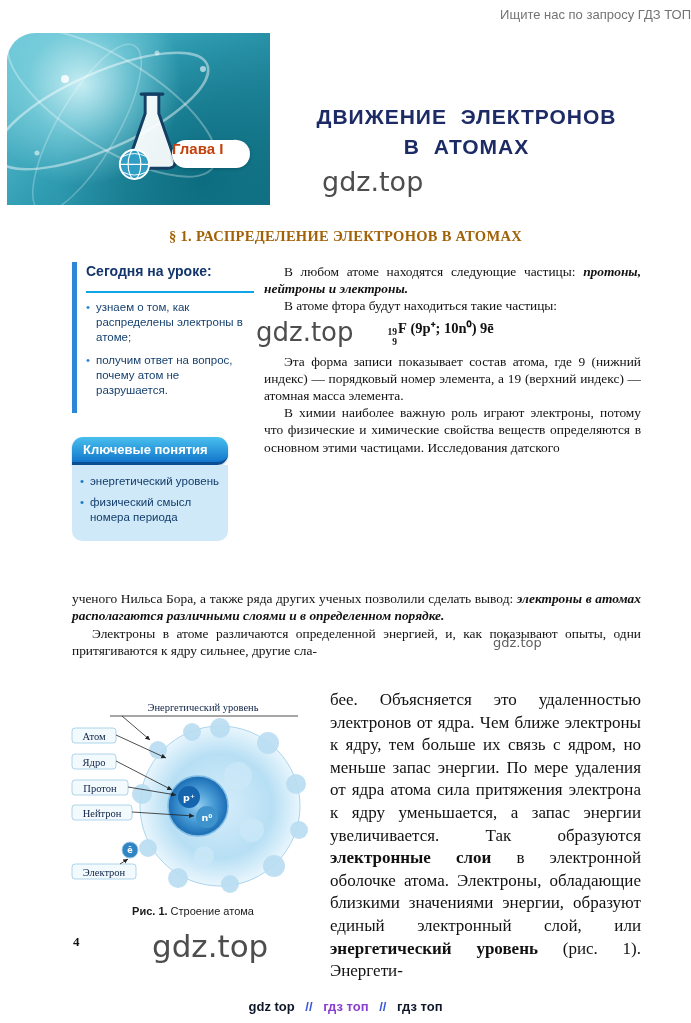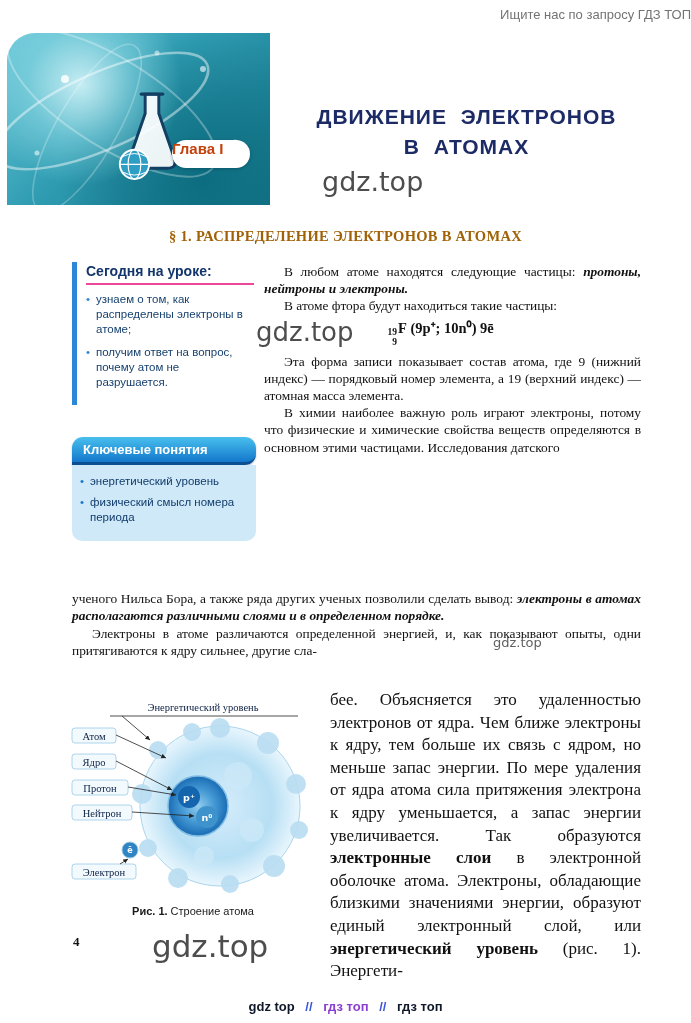--- a/index.html
+++ b/index.html
@@ -50,31 +50,31 @@
   }
 
   
   .today {
     position:absolute; left:72px; top:262px; width:184px;
     border-left:5px solid #2e86d6; padding:1px 2px 8px 9px;
     font-family:"Liberation Sans", sans-serif;
   }
   .today-title {
     font-weight:bold; font-size:14px; color:#12356b;
-    padding-bottom:4px; border-bottom:2px solid #ec4899; margin-bottom:7px;
+    padding-bottom:12px; border-bottom:2px solid #0ea5e9; margin-bottom:7px;
   }
   .today ul { list-style:none; }
   .today li {
     font-size:11.5px; color:#16406e; line-height:1.32;
     margin-bottom:7px; padding-left:10px; position:relative;
   }
   .today li::before { content:"•"; color:#2e86d6; position:absolute; left:0; }
 
   
-  .keybox { position:absolute; left:72px; top:437px; width:184px; font-family:"Liberation Sans", sans-serif;border-radius:12px; }
+  .keybox { position:absolute; left:72px; top:437px; width:156px; font-family:"Liberation Sans", sans-serif;border-radius:12px; }
   .keybox-header {
     background:linear-gradient(180deg,#49c0ee 0%, #1377cc 100%);
     color:#fff; font-weight:bold; font-size:13px; padding:5px 11px;
     border-radius:11px 11px 11px 0; border-bottom:3px solid #0b4f92;
     box-shadow:0 1px 2px rgba(0,40,90,.3);
   }
   .keybox-body { background:#cfe9f8; border-radius:0 0 10px 10px; padding:9px 8px 10px 8px; }
   .keybox-body ul { list-style:none; }
   .keybox-body li {
     font-size:11.5px; color:#123c6b; line-height:1.3; margin-bottom:6px;

